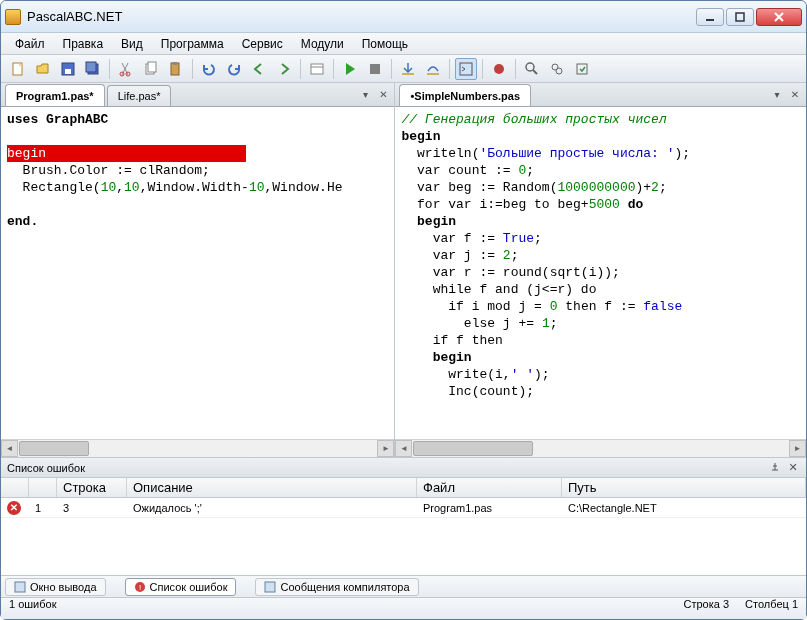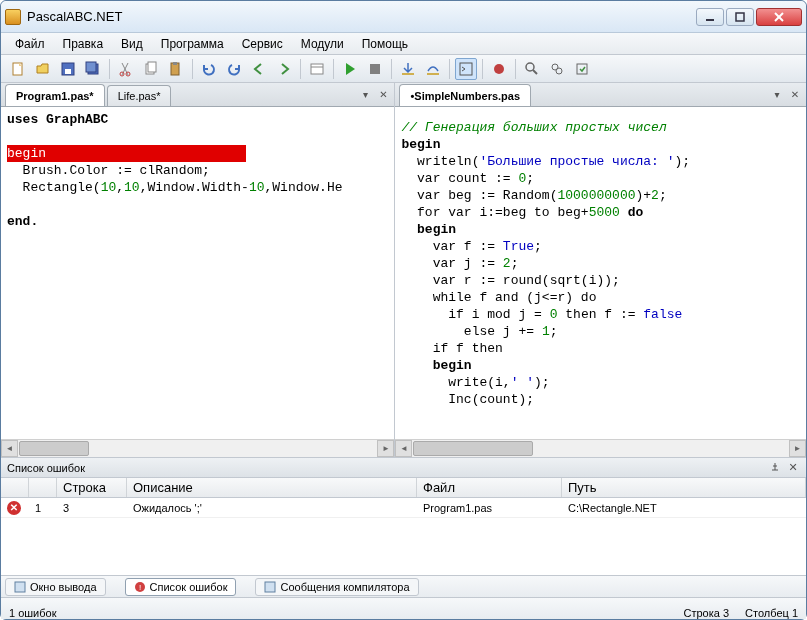--- a/index.html
+++ b/index.html
@@ -14,21 +14,21 @@
   .win-btn svg { width: 10px; height: 10px; }
   .menubar { height: 22px; background: linear-gradient(#f6f8fa,#e8ecf0); border-bottom: 1px solid #c2c8d0; display: flex; align-items: center; padding: 0 6px; gap: 2px; }
   .menu-item { padding: 2px 8px; cursor: pointer; border-radius: 2px; }
   .toolbar { height: 28px; background: linear-gradient(#f6f8fa,#e2e8ee); border-bottom: 1px solid #c2c8d0; display: flex; align-items: center; padding: 0 6px; gap: 3px; }
   .tool { width: 22px; height: 22px; display: flex; align-items: center; justify-content: center; cursor: pointer; border-radius: 2px; }
   .tool.active { background: #cfe4fb; border: 1px solid #7fa6d0; }
   .sep { width: 1px; height: 20px; background: #c2c8d0; margin: 0 2px; }
   .editor-area { flex: 1; display: flex; border-bottom: 1px solid #c2c8d0; min-height: 0; }
   .pane { display: flex; flex-direction: column; min-width: 0; }
   .pane.left { width: 49%; border-right: 1px solid #c2c8d0; }
-  .pane.right { width: 51%; gap: 8px; }
+  .pane.right { width: 51%; }
   .tabbar { height: 24px; background: linear-gradient(#e8ecf0,#d8dde2); display: flex; align-items: flex-end; padding: 0 4px; border-bottom: 1px solid #a0a8b0; position: relative; }
   .tab { height: 21px; padding: 0 10px; background: linear-gradient(#f0f3f6,#e0e4e8); border: 1px solid #a0a8b0; border-bottom: none; border-radius: 4px 4px 0 0; margin-right: 2px; display: flex; align-items: center; font-size: 11px; cursor: pointer; position: relative; }
   .tab.active { background: #fff; height: 22px; z-index: 1; font-weight: bold; }
   .tab-controls { position: absolute; right: 4px; top: 4px; display: flex; gap: 4px; }
   .tab-ctrl { width: 14px; height: 14px; cursor: pointer; display: flex; align-items: center; justify-content: center; color: #555; font-size: 10px; }
   .code { flex: 1; background: #fff; font-family: Consolas, "Courier New", monospace; font-size: 13px; padding: 4px 6px; overflow: auto; white-space: pre; line-height: 17px; }
   .hscroll { height: 17px; background: #f0f0f0; border-top: 1px solid #d0d0d0; display: flex; align-items: center; }
   .hscroll .track { flex: 1; height: 17px; background: #f0f0f0; position: relative; }
   .hscroll .thumb { position: absolute; height: 15px; top: 1px; left: 1px; width: 80px; background: #ccc; border: 1px solid #aaa; border-radius: 2px; }
   .hscroll .arrow { width: 17px; height: 17px; background: #e0e0e0; border: 1px solid #c0c0c0; display: flex; align-items: center; justify-content: center; font-size: 8px; color: #666; }
@@ -46,21 +46,21 @@
   .err-head { height: 20px; background: linear-gradient(#f8f9fa,#e8ebee); border-bottom: 1px solid #c2c8d0; display: flex; font-size: 13px; align-items: center; }
   .err-head > div { padding: 0 6px; border-right: 1px solid #d0d4d8; height: 100%; display: flex; align-items: center; }
   .err-row { height: 20px; display: flex; align-items: center; font-size: 11px; border-bottom: 1px solid #f0f0f0; }
   .err-row > div { padding: 0 6px; }
   .c-icon { width: 28px; } .c-num { width: 28px; } .c-line { width: 70px; } .c-desc { width: 290px; } .c-file { width: 145px; } .c-path { flex: 1; }
   .err-icon { width: 14px; height: 14px; background: #d03030; border-radius: 50%; color: #fff; font-size: 10px; display: flex; align-items: center; justify-content: center; font-weight: bold; }
   .bottom-tabs { height: 22px; background: linear-gradient(#f6f8fa,#e8ecf0); border-top: 1px solid #c2c8d0; display: flex; align-items: center; padding: 0 4px; gap: 19px; }
   .btab { height: 18px; padding: 0 8px; border: 1px solid #c2c8d0; border-radius: 3px; display: flex; align-items: center; gap: 4px; font-size: 11px; cursor: pointer; background: #f4f6f8; }
   .btab.active { background: #fff; border-color: #90a0b0; }
   .btab .ic { width: 12px; height: 12px; }
-  .statusbar { height: 22px; background: linear-gradient(#f6f8fa,#e8ecf0); border-top: 1px solid #c2c8d0; display: flex; align-items: flex-end; padding: 0 8px; font-size: 11px; }
+  .statusbar { height: 22px; background: linear-gradient(#f6f8fa,#e8ecf0); border-top: 1px solid #c2c8d0; display: flex; align-items: flex-start; padding: 0 8px; font-size: 11px; }
   .statusbar .spacer { flex: 1; }
   .statusbar > span { margin-left: 16px; }
 </style>
 </head>
 <body>
 
 <div class="window">
   <div class="titlebar">
     <div class="app-icon"></div>
     <div class="title">PascalABC.NET</div>

